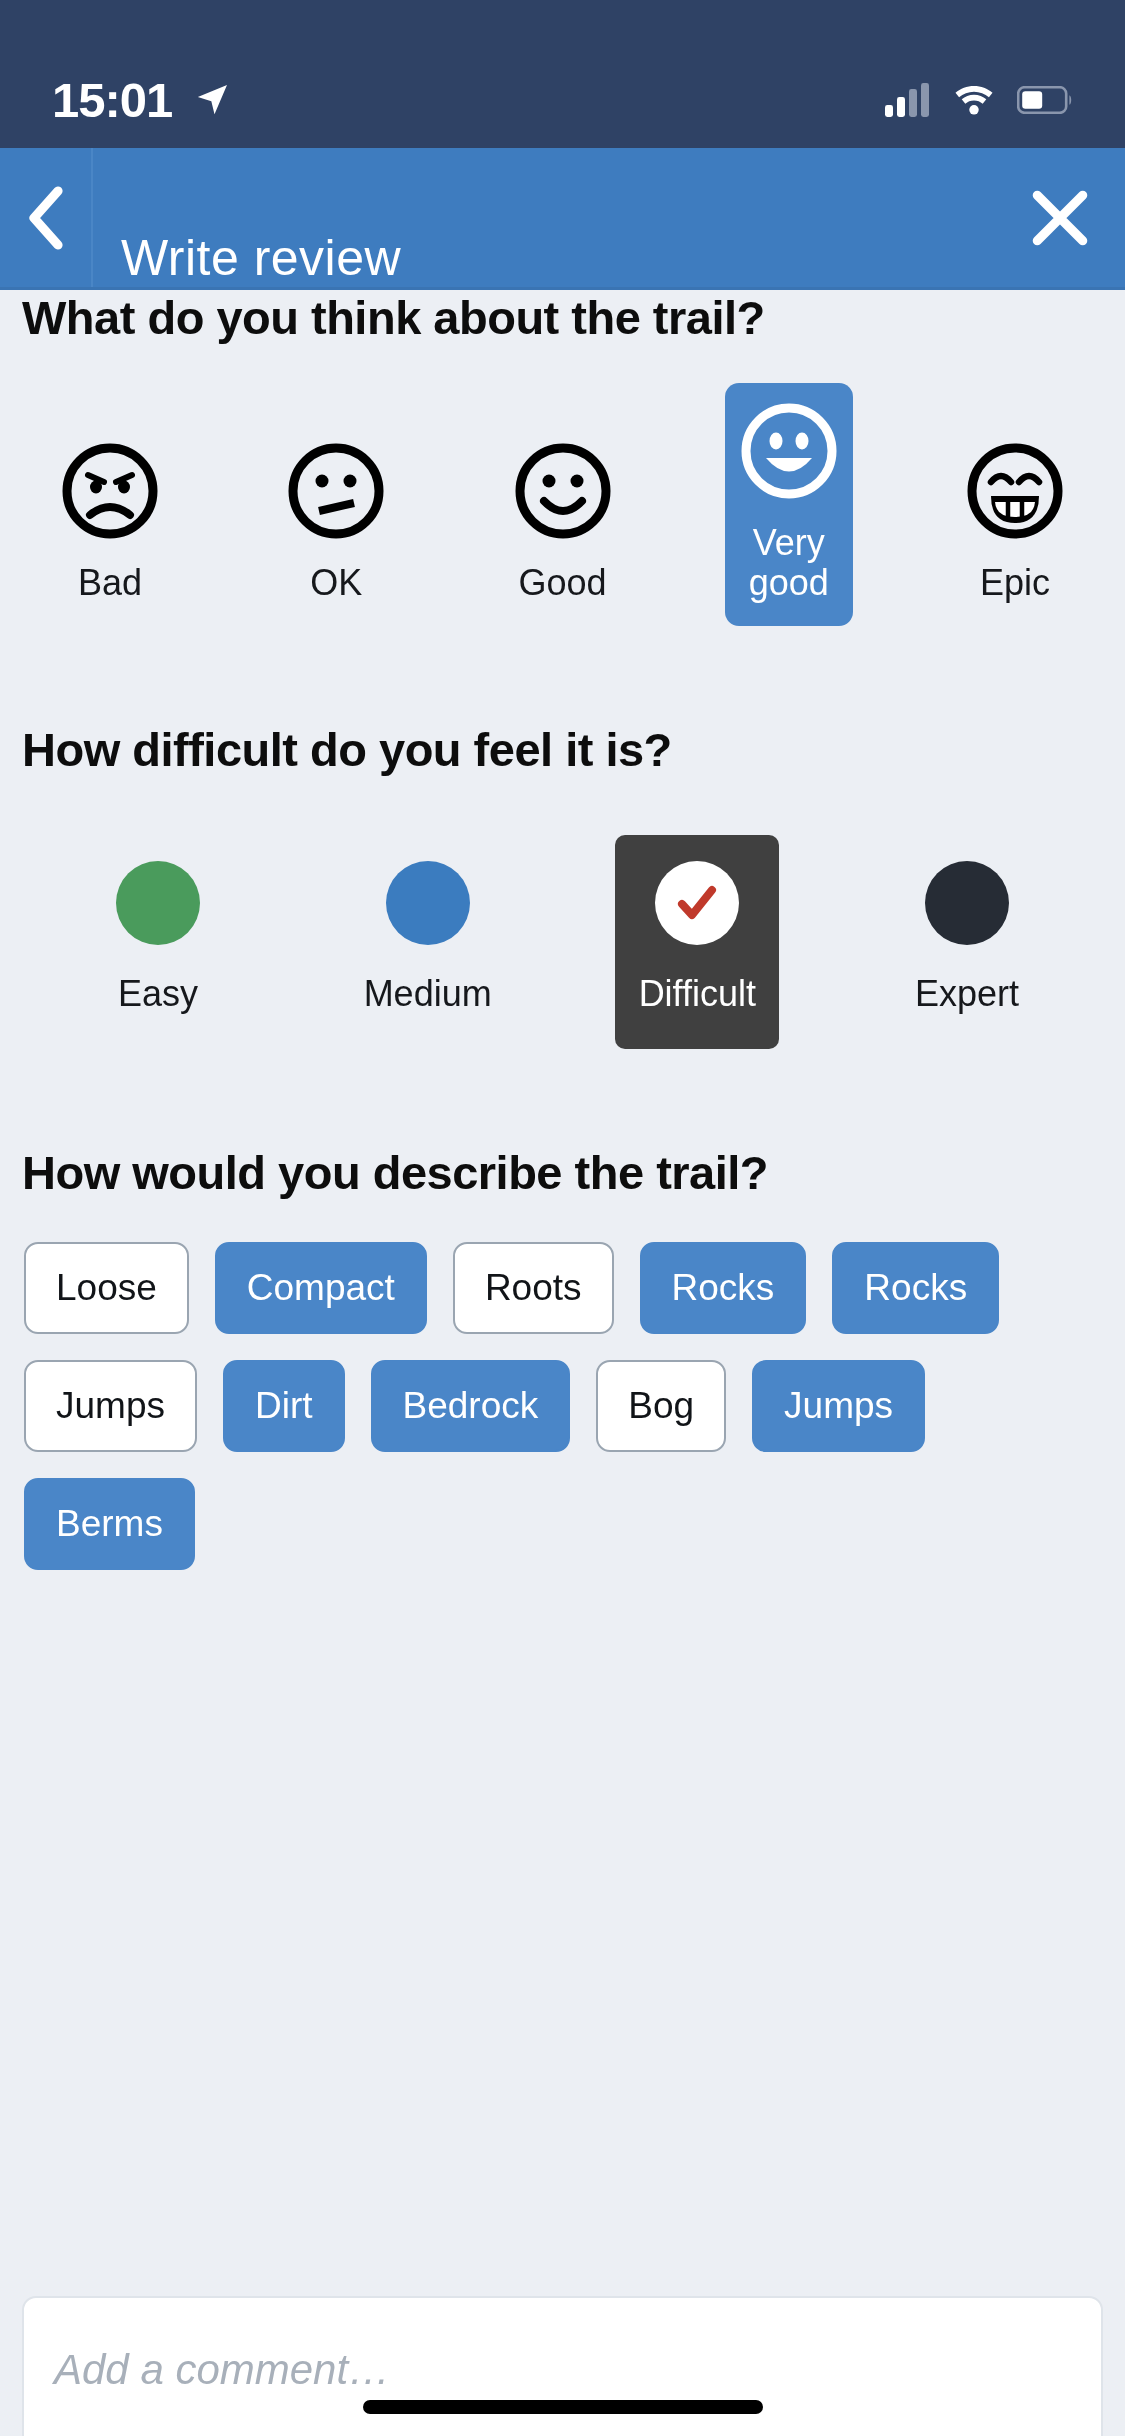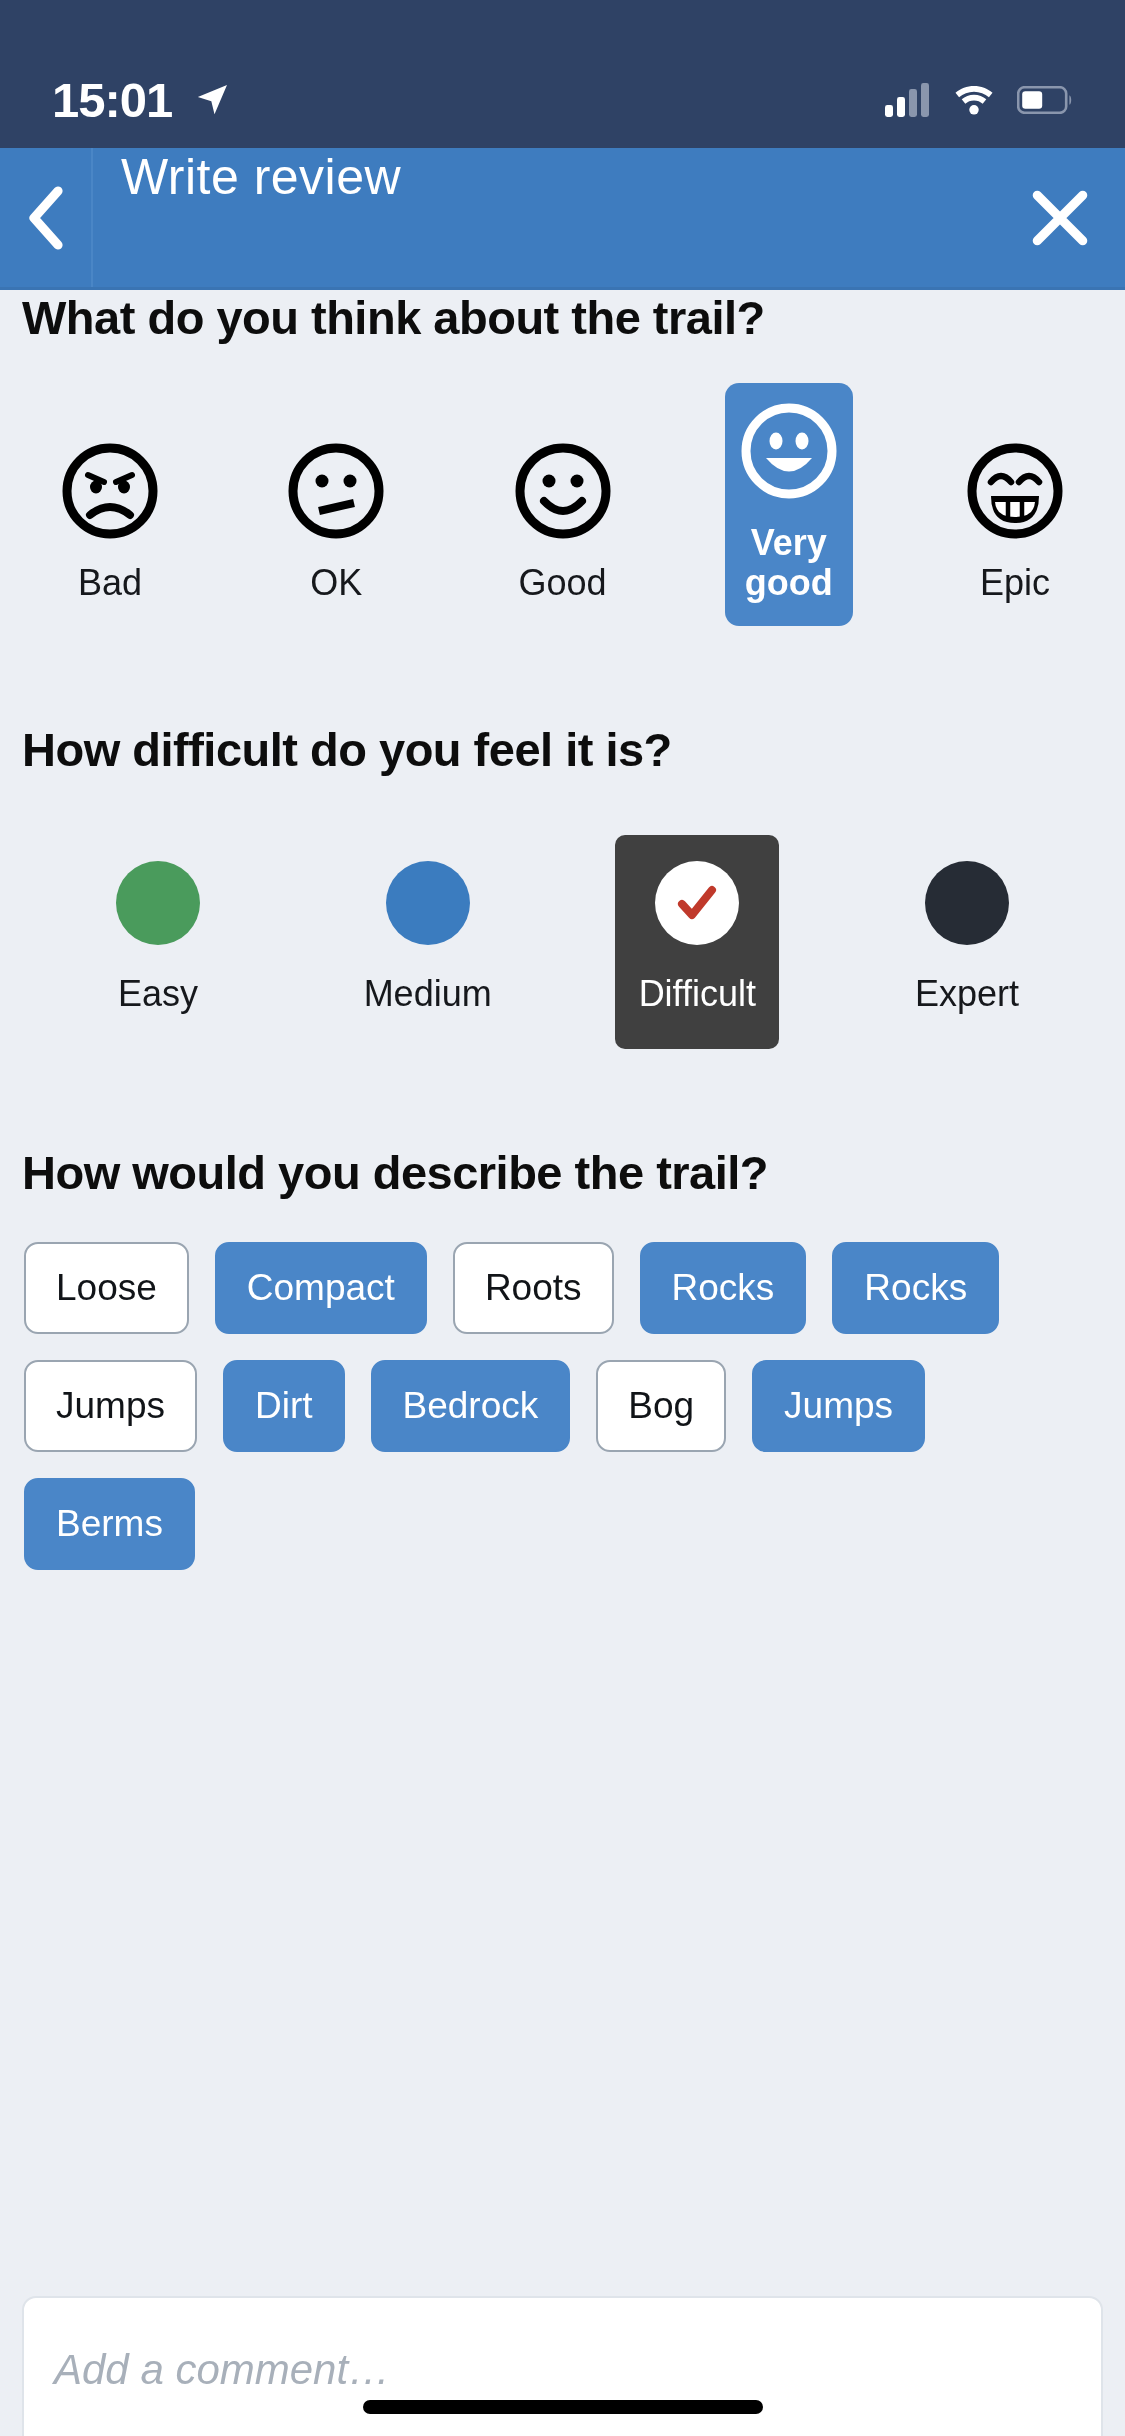--- a/index.html
+++ b/index.html
@@ -41,21 +41,21 @@
     display: flex;
     align-items: center;
     gap: 20px;
   }
 
   
   .header {
     height: 142px;
     background: #3e7cbf;
     display: flex;
-    align-items: flex-start;
+    align-items: flex-end;
     border-bottom: 3px solid #3a74b3;
   }
   .header-back {
     width: 93px;
     height: 100%;
     display: flex;
     align-items: center;
     justify-content: center;
     border-right: 2px solid #4a86c6;
   }
@@ -116,21 +116,20 @@
   .rating-label {
     margin-top: 22px;
     font-size: 36px;
     color: #16181c;
     text-align: center;
     line-height: 1.12;
     width: 120px;
   }
   .rating-item.selected .rating-label {
     color: #ffffff;
-    font-weight: bold;
   }
 
   
   .difficulty-row {
     margin-top: 58px;
     display: flex;
     align-items: flex-start;
     justify-content: space-between;
     padding: 0 54px;
   }

